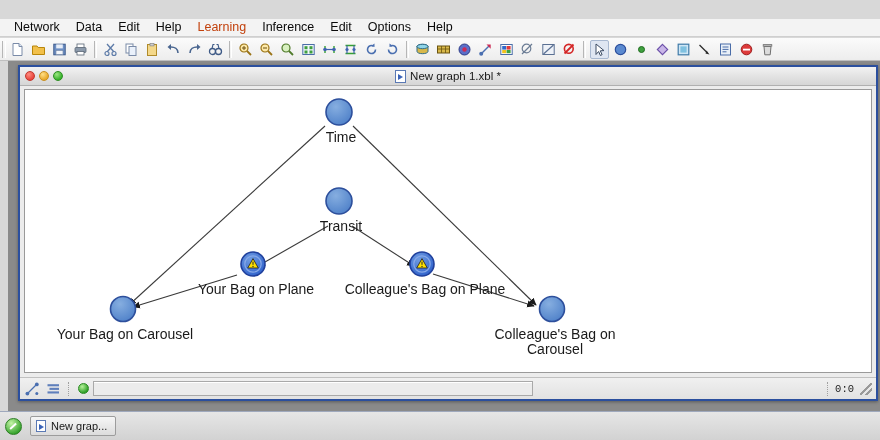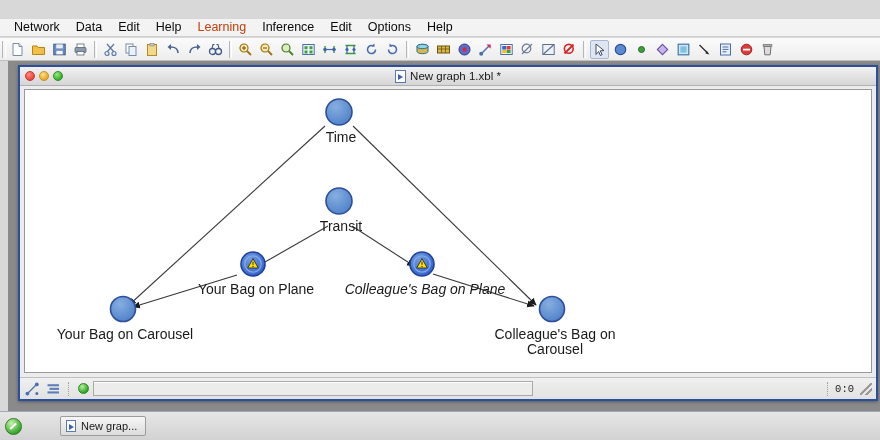--- a/index.html
+++ b/index.html
@@ -264,21 +264,20 @@
   .taskbar {
     position: absolute;
     left: 0; top: 411px;
     width: 880px; height: 29px;
     background: linear-gradient(to bottom, #e6e6e6 0%, #d2d2d2 100%);
     border-top: 1px solid #9fa9bd;
     display: flex;
     align-items: center;
     padding-left: 5px;
     box-sizing: border-box;
-    gap: 30px;
   }
   .tray-icon {
     width: 17px; height: 17px;
     border-radius: 50%;
     background: radial-gradient(circle at 35% 28%, #c4f5a6, #35a22c 75%);
     border: 1px solid #2a7d22;
     box-sizing: border-box;
     position: relative;
     margin-right: 8px;
   }
@@ -636,21 +635,21 @@
 
             <circle cx="98" cy="219" r="12.5" fill="url(#nodeGrad)" stroke="#2d4f9c" stroke-width="1.6"></circle>
 
             <circle cx="527" cy="219" r="12.5" fill="url(#nodeGrad)" stroke="#2d4f9c" stroke-width="1.6"></circle>
           </g>
         </svg>
 
         <div class="node-label" style="left:316px; top:40px;">Time</div>
         <div class="node-label" style="left:316px; top:129px;">Transit</div>
         <div class="node-label" style="left:231px; top:192px;">Your Bag on Plane</div>
-        <div class="node-label" style="left:400px; top:192px;font-style:italic;">Colleague's Bag on Plane</div>
+        <div class="node-label" style="left:400px; top:192px;">Colleague's Bag on Plane</div>
         <div class="node-label" style="left:100px; top:237px;">Your Bag on Carousel</div>
         <div class="node-label" style="left:530px; top:237px; white-space:pre-line; width:160px;">Colleague's Bag on
 Carousel</div>
       </div>
 
       <div class="iw-statusbar">
         <div class="sb-btn">
           <svg width="15" height="14" viewBox="0 0 15 14">
             <path d="M2.5 11.5L11.5 2.5" stroke="#4a6fb0" stroke-width="1.3"></path>
             <circle cx="11.8" cy="2.4" r="1.9" fill="#4a6fb0"></circle>

